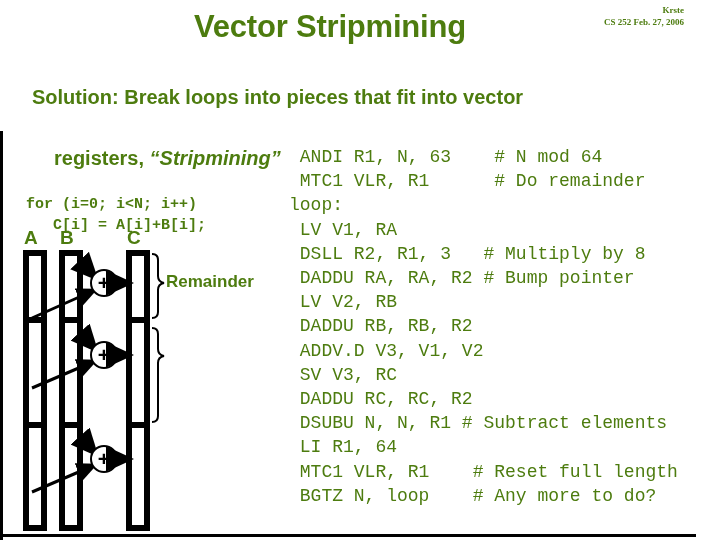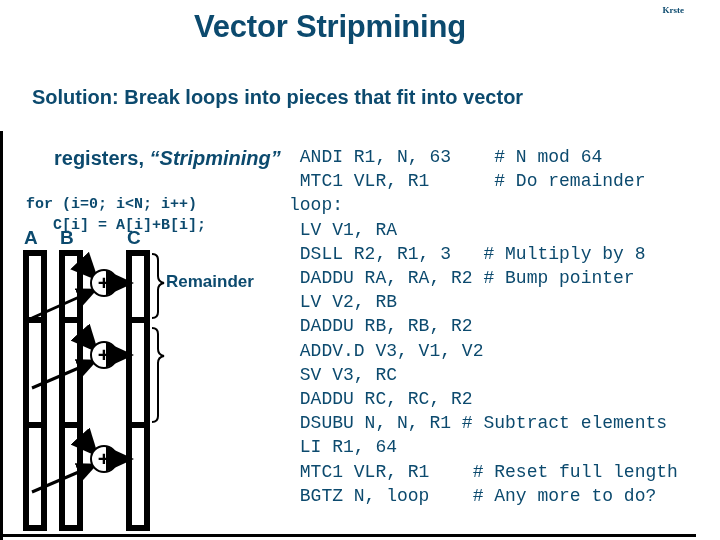--- a/index.html
+++ b/index.html
@@ -7,21 +7,21 @@
     padding: 0;
     background: #ffffff;
   }
   #slide {
     position: relative;
     width: 696px;
     height: 540px;
     background: #ffffff;
     overflow: hidden;
     font-family: "Liberation Sans", sans-serif;
-    color: #0c4a6e;
+    color: #4d7c0f;
   }
 
   
   #title {
     position: absolute;
     left: 120px;
     top: 8px;
     width: 420px;
     text-align: center;
     font-family: "Liberation Sans", sans-serif;
@@ -118,20 +118,21 @@
 </style>
 </head>
 <body>
 
 <div id="slide">
 
   <div id="title">Vector Stripmining</div>
 
   <div id="credits">
     <div>Krste</div>
+    <div>CS 252 Feb. 27, 2006</div>
   </div>
 
 
   <div class="bullet" id="bullet2">
     <span>Solution: Break loops into pieces that fit into vector</span>
     <span class="indent"><span>registers, </span><span class="ital">“Stripmining”</span></span>
   </div>
 
   <div class="frameline" id="frame-left"></div>
   <div class="frameline" id="frame-right"></div>

